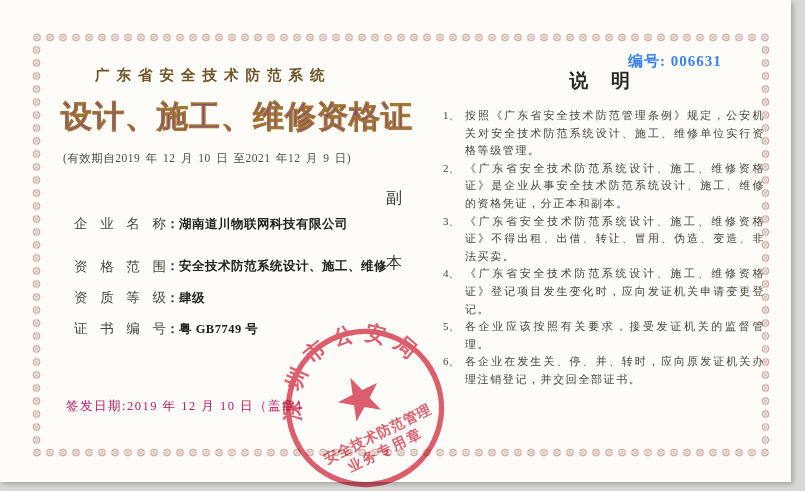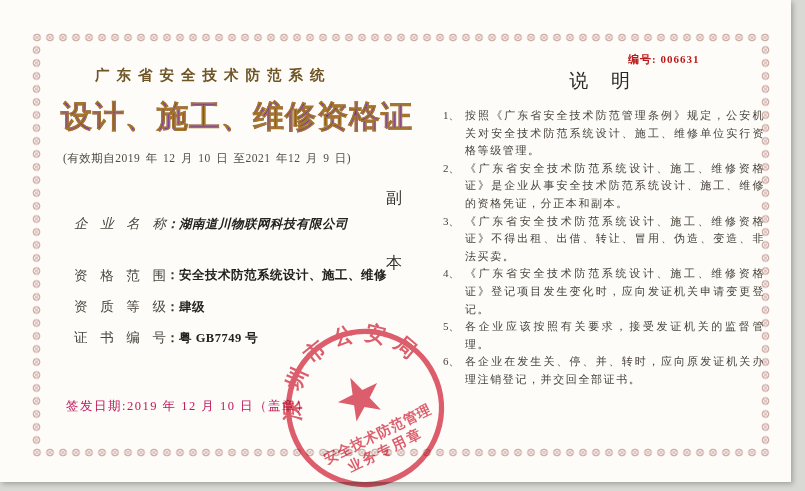--- a/index.html
+++ b/index.html
@@ -12,49 +12,49 @@
   .strip{position:absolute;
     background-image:
       radial-gradient(circle, rgba(190,140,132,0) 2px, rgba(190,140,132,0.70) 2.6px, rgba(190,140,132,0.70) 3.6px, rgba(190,140,132,0) 4.2px),
       radial-gradient(circle, rgba(190,140,132,0.50) 1.3px, rgba(190,140,132,0) 1.8px);
     background-size:13px 13px;background-position:center;}
   .strip.top{left:0;top:0;right:0;height:13px;}
   .strip.bottom{left:0;bottom:0;right:0;height:13px;}
   .strip.left{left:0;top:13px;bottom:13px;width:13px;}
   .strip.right{right:0;top:13px;bottom:13px;width:13px;}
 
-  .serial{position:absolute;left:628px;top:52px;font-size:11px;font-weight:bold;
-          color:#b91c1c;letter-spacing:1px;}
+  .serial{position:absolute;left:628px;top:52px;font-size:15px;font-weight:bold;
+          color:#3b82f6;letter-spacing:1px;}
 
   .sys-header{position:absolute;left:95px;top:66px;font-size:14.5px;font-weight:bold;
           color:#6f5426;letter-spacing:7px;}
   .cert-title{position:absolute;left:61px;top:96px;font-size:31px;font-weight:bold;
           color:#6d28d9;letter-spacing:1px;-webkit-text-stroke:0.6px #a4752c;}
   .validity{position:absolute;left:63px;top:151px;font-size:11.5px;color:#514c44;
           letter-spacing:0.5px;word-spacing:2px;text-align:center;}
 
   .copy-mark{position:absolute;left:383px;top:188px;width:22px;text-align:center;
           font-size:16px;color:#35312b;}
   .copy-mark .ch{display:block;margin-bottom:44px;}
 
   .fields{position:absolute;left:74px;top:214px;width:345px;}
   .frow{margin-bottom:12px;white-space:nowrap;}
-  .frow.first{margin-bottom:32px;font-style:italic;}
+  .frow.first{margin-bottom:23px;}
   .flabel{display:inline-block;width:92px;font-size:13.5px;color:#4a453c;
           text-align:justify;text-align-last:justify;vertical-align:middle;}
   .fcolon{font-size:13px;font-weight:bold;color:#35312b;}
   .fvalue{font-size:12.5px;font-weight:bold;color:#25211c;letter-spacing:0.5px;}
 
   .issue-line{position:absolute;left:66px;top:398px;font-size:12.5px;color:#be185d;
           letter-spacing:1.5px;}
   .note-line{position:absolute;left:66px;top:425px;font-size:12px;color:#3f3a32;
           letter-spacing:1.5px;}
 
   .right-col{position:absolute;left:443px;top:68px;width:322px;}
-  .instr-title{text-align:center;font-size:19px;font-weight:normal;color:#2c2823;
+  .instr-title{text-align:center;font-size:19px;font-weight:bold;color:#2c2823;
           letter-spacing:9px;margin:0 0 13px 0;}
   .instr-list{margin:0;padding:0;list-style:none;}
   .instr-item{display:flex;font-size:11px;line-height:17.6px;color:#49423a;}
   .instr-num{flex:0 0 22px;letter-spacing:0;}
   .instr-text{flex:1;text-align:justify;letter-spacing:1.6px;}
 
   .seal{position:absolute;left:281px;top:324px;width:168px;height:168px;
         transform:rotate(-26deg);opacity:0.85;mix-blend-mode:multiply;}
 
   .footer-note{position:absolute;left:545px;top:469px;width:245px;text-align:center;

